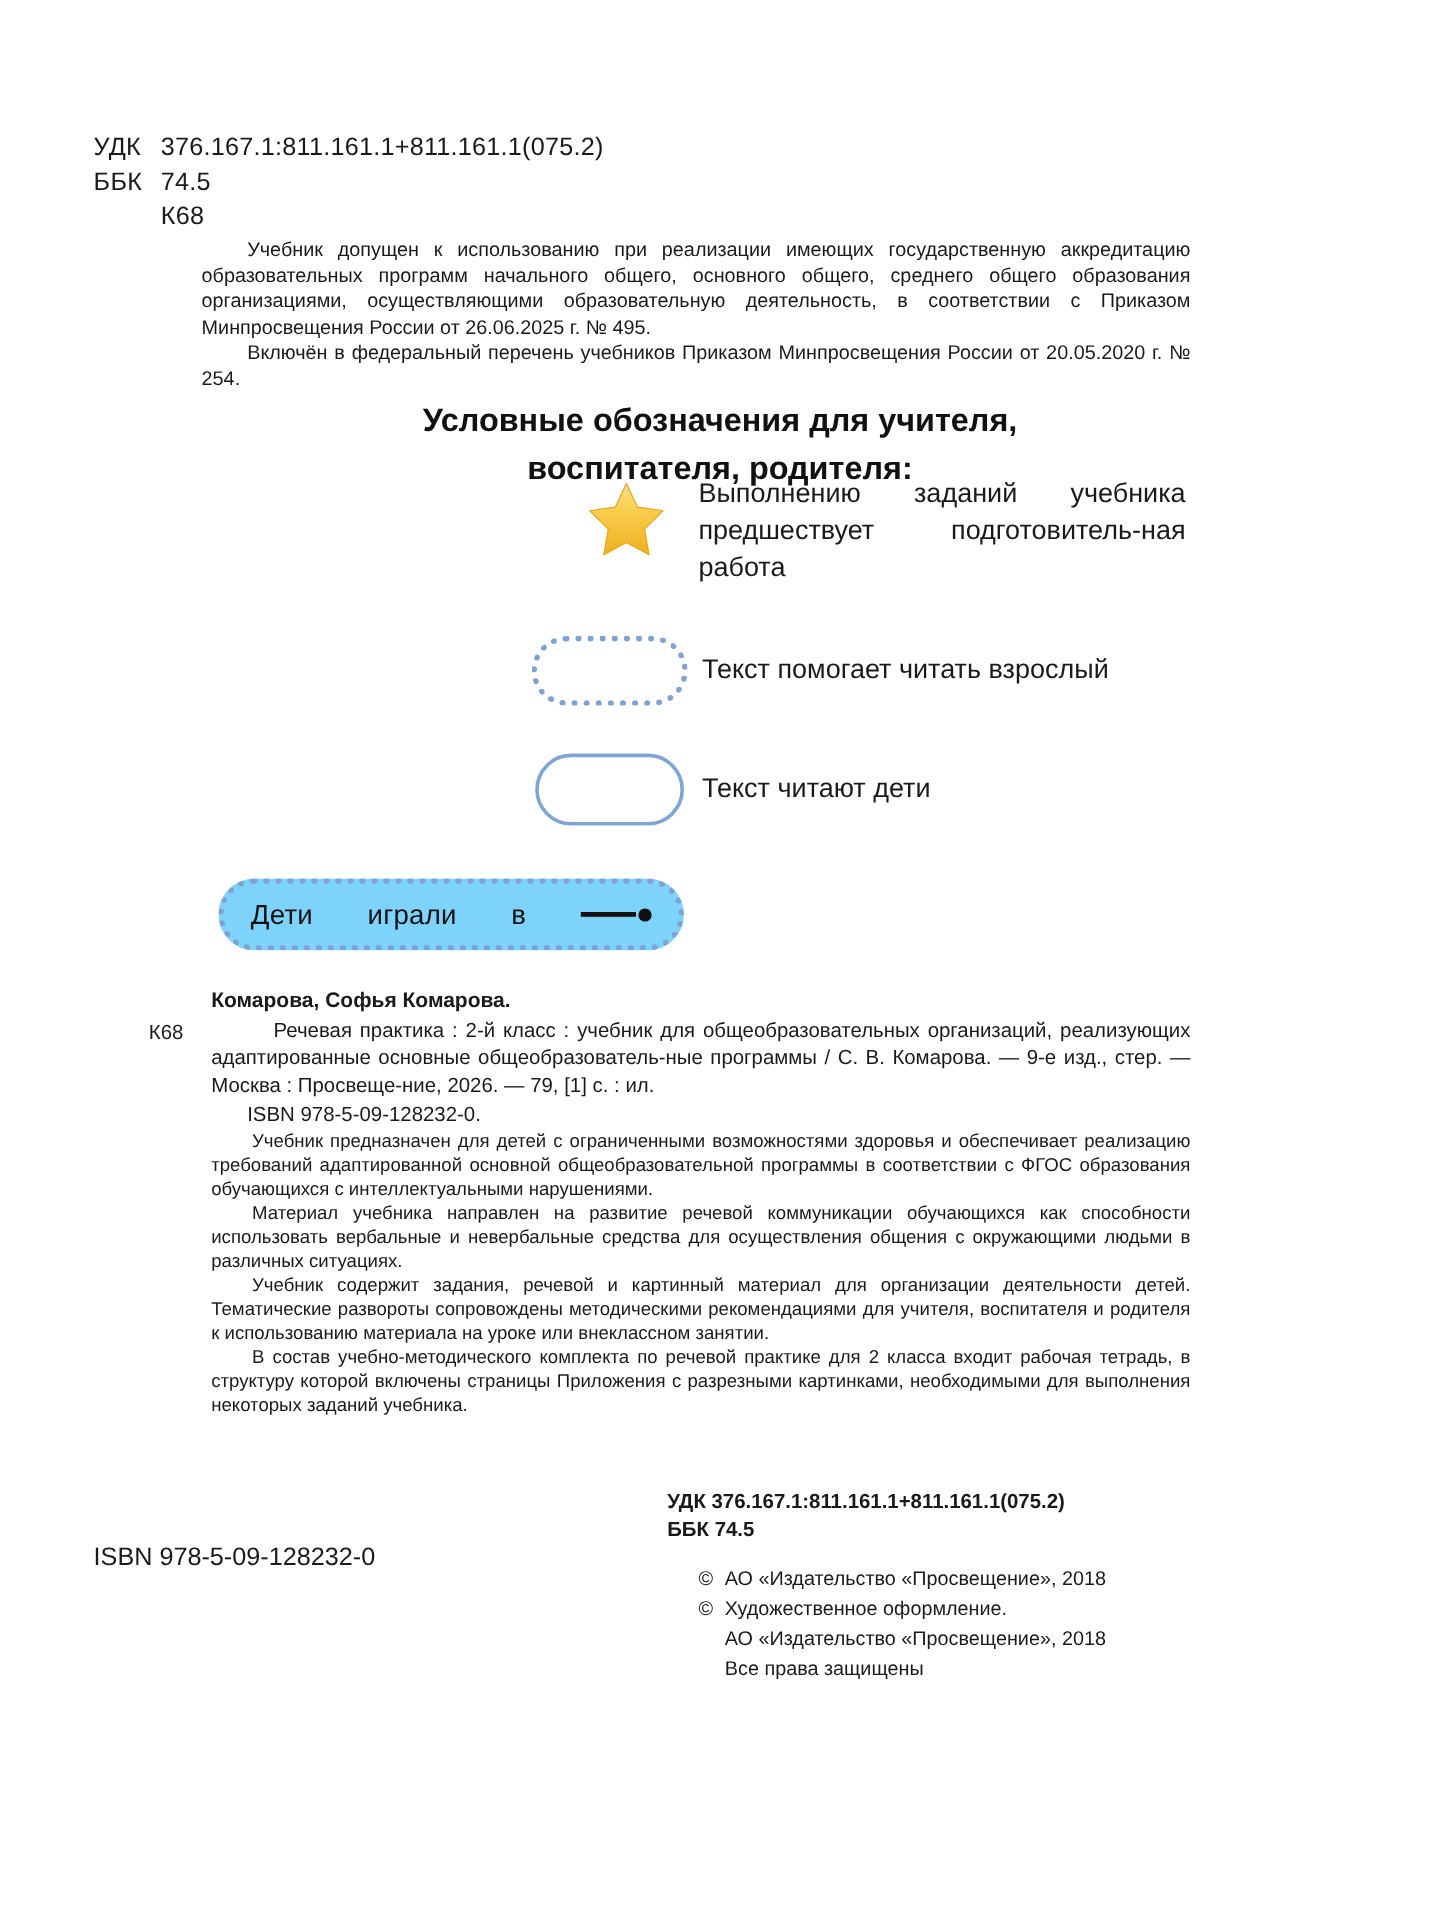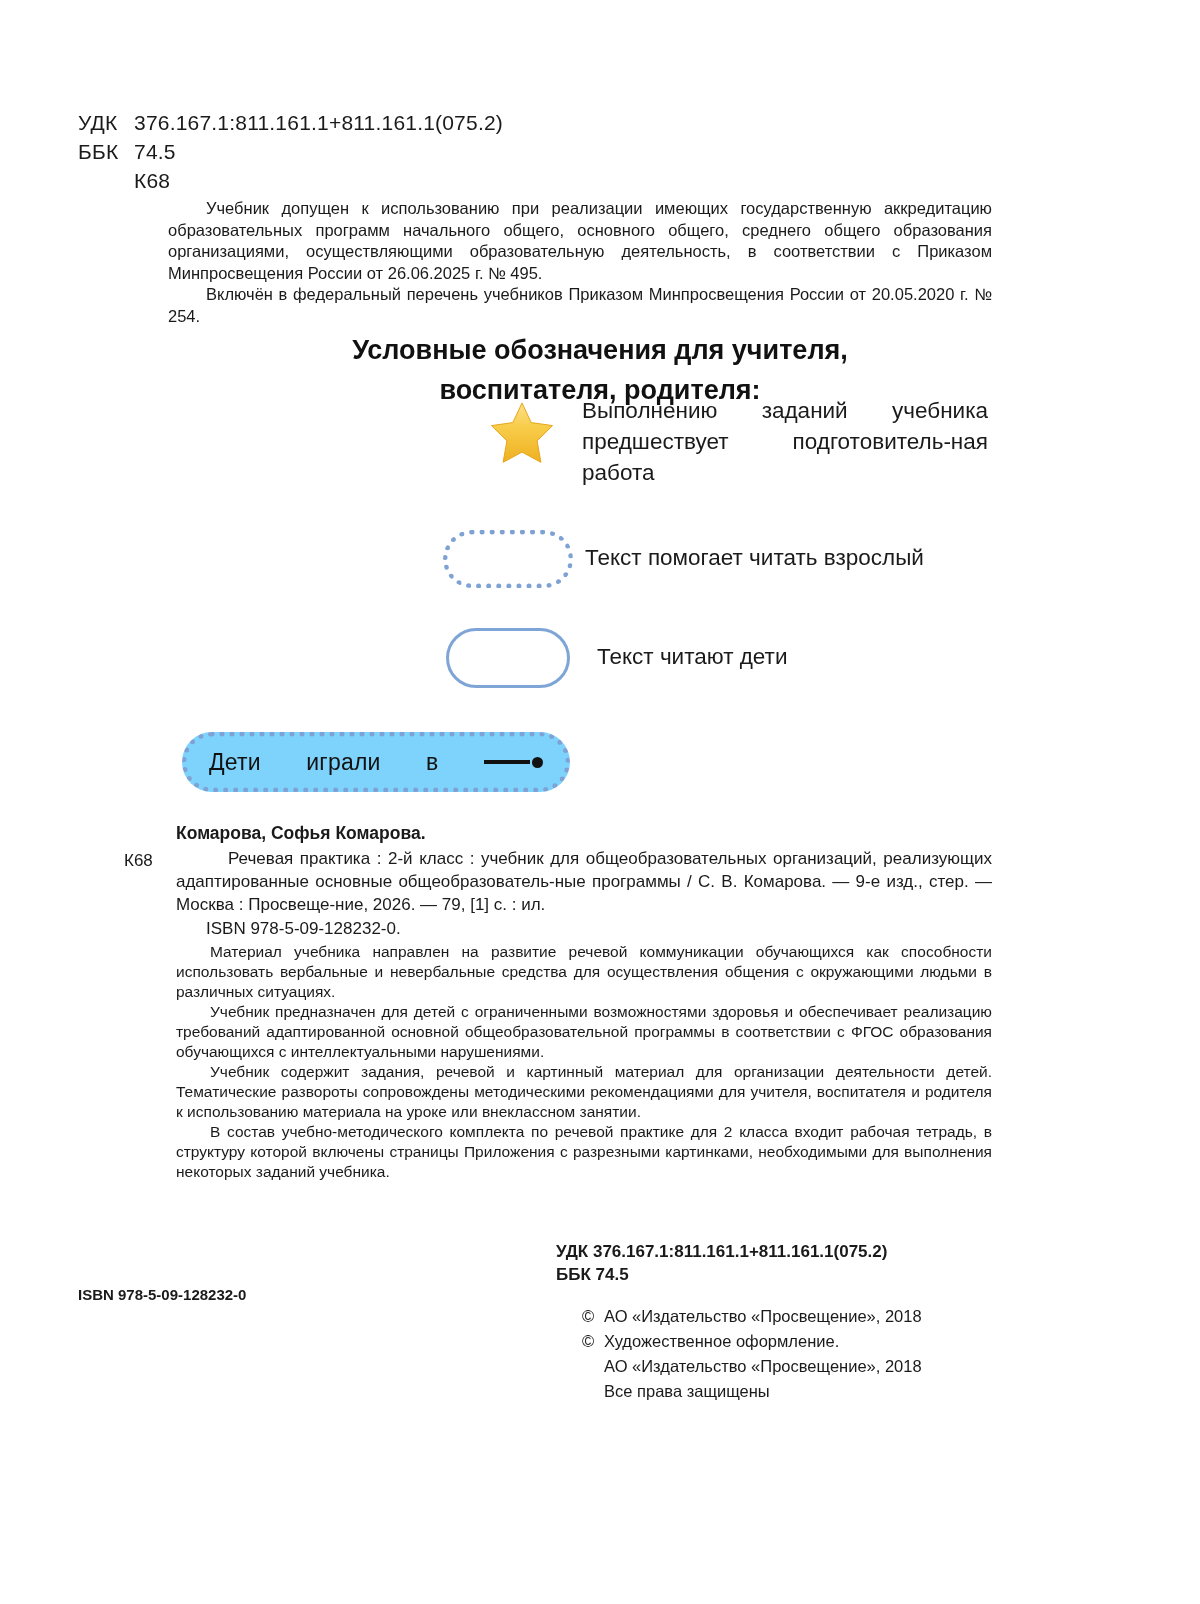--- a/index.html
+++ b/index.html
@@ -121,21 +121,20 @@
   .row-dotted .legend-mark { width: 155px; }
   .row-dotted .legend-text {
     padding-top: 12px;
     white-space: nowrap;
   }
 
   
   .row-solid {
     margin-top: 40px;
     padding-left: 430px;
-    gap: 12px;
   }
   .row-solid .legend-mark { width: 155px; }
   .row-solid .legend-text {
     padding-top: 13px;
     white-space: nowrap;
   }
 
   
   .row-sentence {
     margin-top: 44px;
@@ -263,22 +262,22 @@
     font-weight: bold;
     font-size: 17px;
     line-height: 23px;
   }
 
   
   .isbn-bottom {
     position: absolute;
     left: 78px;
     top: 1286px;
-    font-weight: bold;
-    font-size: 15px;
+    font-weight: normal;
+    font-size: 21px;
   }
 
   
   .copyright {
     position: absolute;
     left: 582px;
     top: 1304px;
     font-size: 16.5px;
     line-height: 25px;
   }
@@ -361,22 +360,22 @@
     </div>
 
   </div>
 
   <div class="bib">
     <div class="author">Комарова, Софья Комарова.</div>
     <div class="k68">К68</div>
     <p class="hang">Речевая практика : 2-й класс : учебник для общеобразовательных организаций, реализующих адаптированные основные общеобразователь-ные программы / С. В. Комарова. — 9-е изд., стер. — Москва : Просвеще-ние, 2026. — 79, [1] с. : ил.</p>
     <p class="isbn">ISBN 978-5-09-128232-0.</p>
     <div class="annot">
+      <p>Учебник предназначен для детей с ограниченными возможностями здоровья и обеспечивает реализацию требований адаптированной основной общеобразовательной программы в соответствии с ФГОС образования обучающихся с интеллектуальными нарушениями.</p>
       <p>Материал учебника направлен на развитие речевой коммуникации обучающихся как способности использовать вербальные и невербальные средства для осуществления общения с окружающими людьми в различных ситуациях.</p>
-      <p>Учебник предназначен для детей с ограниченными возможностями здоровья и обеспечивает реализацию требований адаптированной основной общеобразовательной программы в соответствии с ФГОС образования обучающихся с интеллектуальными нарушениями.</p>
       <p>Учебник содержит задания, речевой и картинный материал для организации деятельности детей. Тематические развороты сопровождены методическими рекомендациями для учителя, воспитателя и родителя к использованию материала на уроке или внеклассном занятии.</p>
       <p>В состав учебно-методического комплекта по речевой практике для 2 класса входит рабочая тетрадь, в структуру которой включены страницы Приложения с разрезными картинками, необходимыми для выполнения некоторых заданий учебника.</p>
     </div>
   </div>
 
   <div class="udk-repeat">
     <div>УДК 376.167.1:811.161.1+811.161.1(075.2)</div>
     <div>ББК 74.5</div>
   </div>
 

